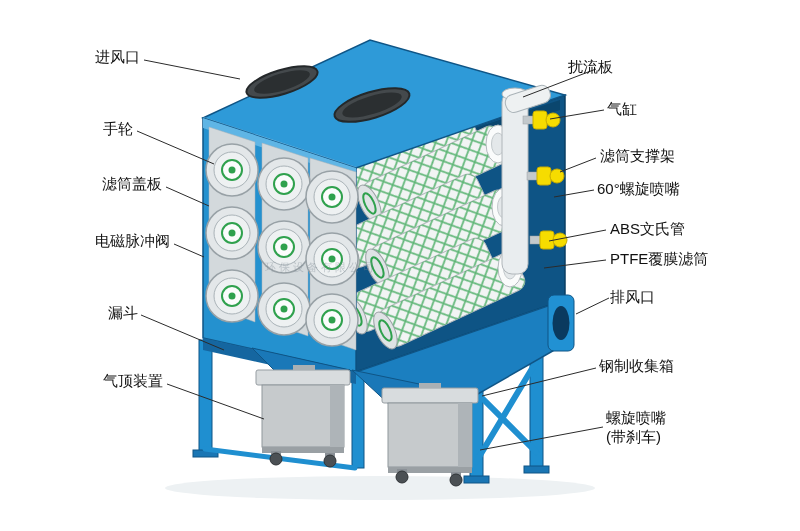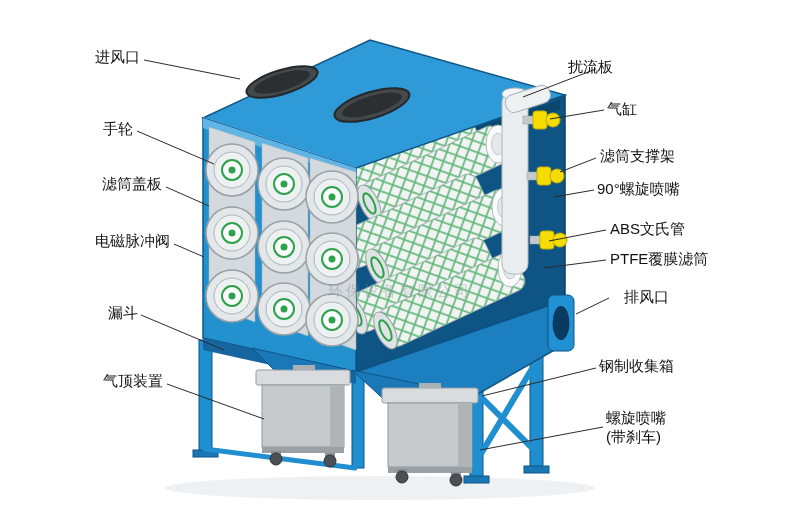--- a/index.html
+++ b/index.html
@@ -7,22 +7,22 @@
     position:relative;width:800px;height:531px;background:#ffffff;overflow:hidden;
     font-family:"Liberation Sans","DejaVu Sans",sans-serif;
   }
   .scene{position:absolute;left:0;top:0;}
   .lbl{
     position:absolute;font-size:15px;font-weight:500;color:#111;
     line-height:19px;white-space:nowrap;
   }
   .lbl .l2{display:block;}
   .watermark{
-    position:absolute;left:265px;top:282px;width:270px;text-align:center;
-    font-size:15px;letter-spacing:3px;color:rgba(125,138,148,0.40);
+    position:absolute;left:265px;top:260px;width:270px;text-align:left;
+    font-size:11px;letter-spacing:3px;color:rgba(125,138,148,0.40);
     pointer-events:none;
   }
 </style>
 </head>
 <body>
 
 <div class="stage">
 
   <svg class="scene" width="800" height="531" viewBox="0 0 800 531">
     <defs>
@@ -190,23 +190,23 @@
   <div class="lbl" style="right:660px;top:47px">进风口</div>
   <div class="lbl" style="right:667px;top:119px">手轮</div>
   <div class="lbl" style="right:638px;top:174px">滤筒盖板</div>
   <div class="lbl" style="right:630px;top:231px">电磁脉冲阀</div>
   <div class="lbl" style="right:662px;top:303px">漏斗</div>
   <div class="lbl" style="right:637px;top:371px">气顶装置</div>
 
   <div class="lbl" style="left:568px;top:57px">扰流板</div>
   <div class="lbl" style="left:607px;top:99px">气缸</div>
   <div class="lbl" style="left:600px;top:146px">滤筒支撑架</div>
-  <div class="lbl" style="left:597px;top:179px">90°螺旋喷嘴</div>
+  <div class="lbl" style="left:597px;top:179px">60°螺旋喷嘴</div>
   <div class="lbl" style="left:610px;top:219px">ABS文氏管</div>
   <div class="lbl" style="left:610px;top:249px">PTFE覆膜滤筒</div>
-  <div class="lbl" style="left:624px;top:287px">排风口</div>
+  <div class="lbl" style="left:610px;top:287px">排风口</div>
   <div class="lbl" style="left:599px;top:356px">钢制收集箱</div>
   <div class="lbl" style="left:606px;top:408px">
     <span class="l2">螺旋喷嘴</span>
     <span class="l2">(带刹车)</span>
   </div>
 
 </div>
 
 </body></html>

